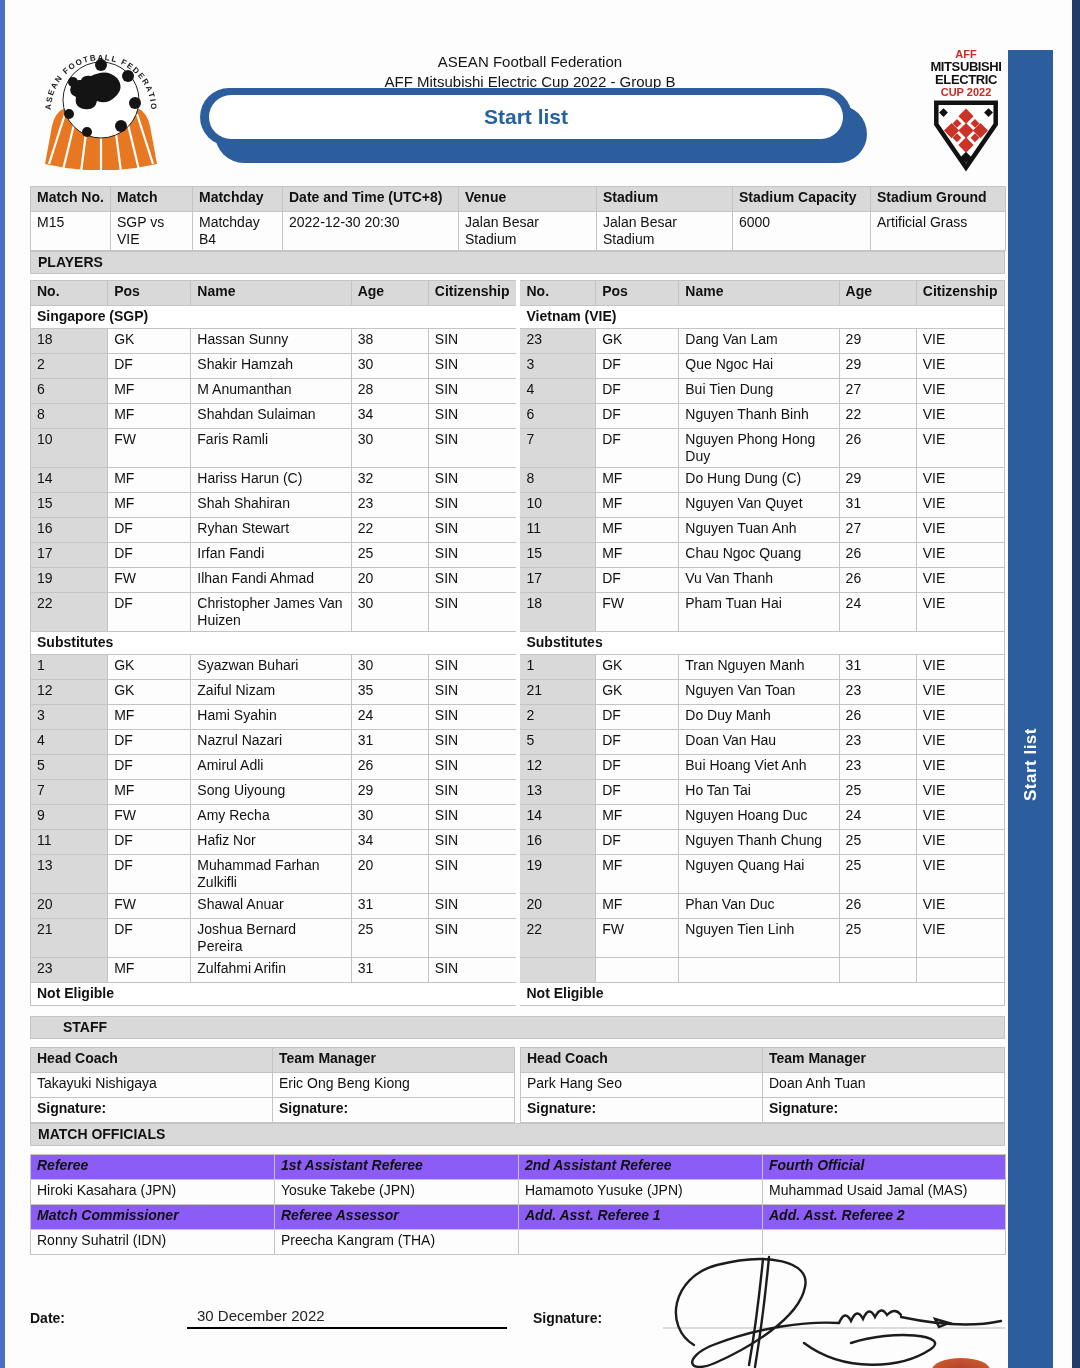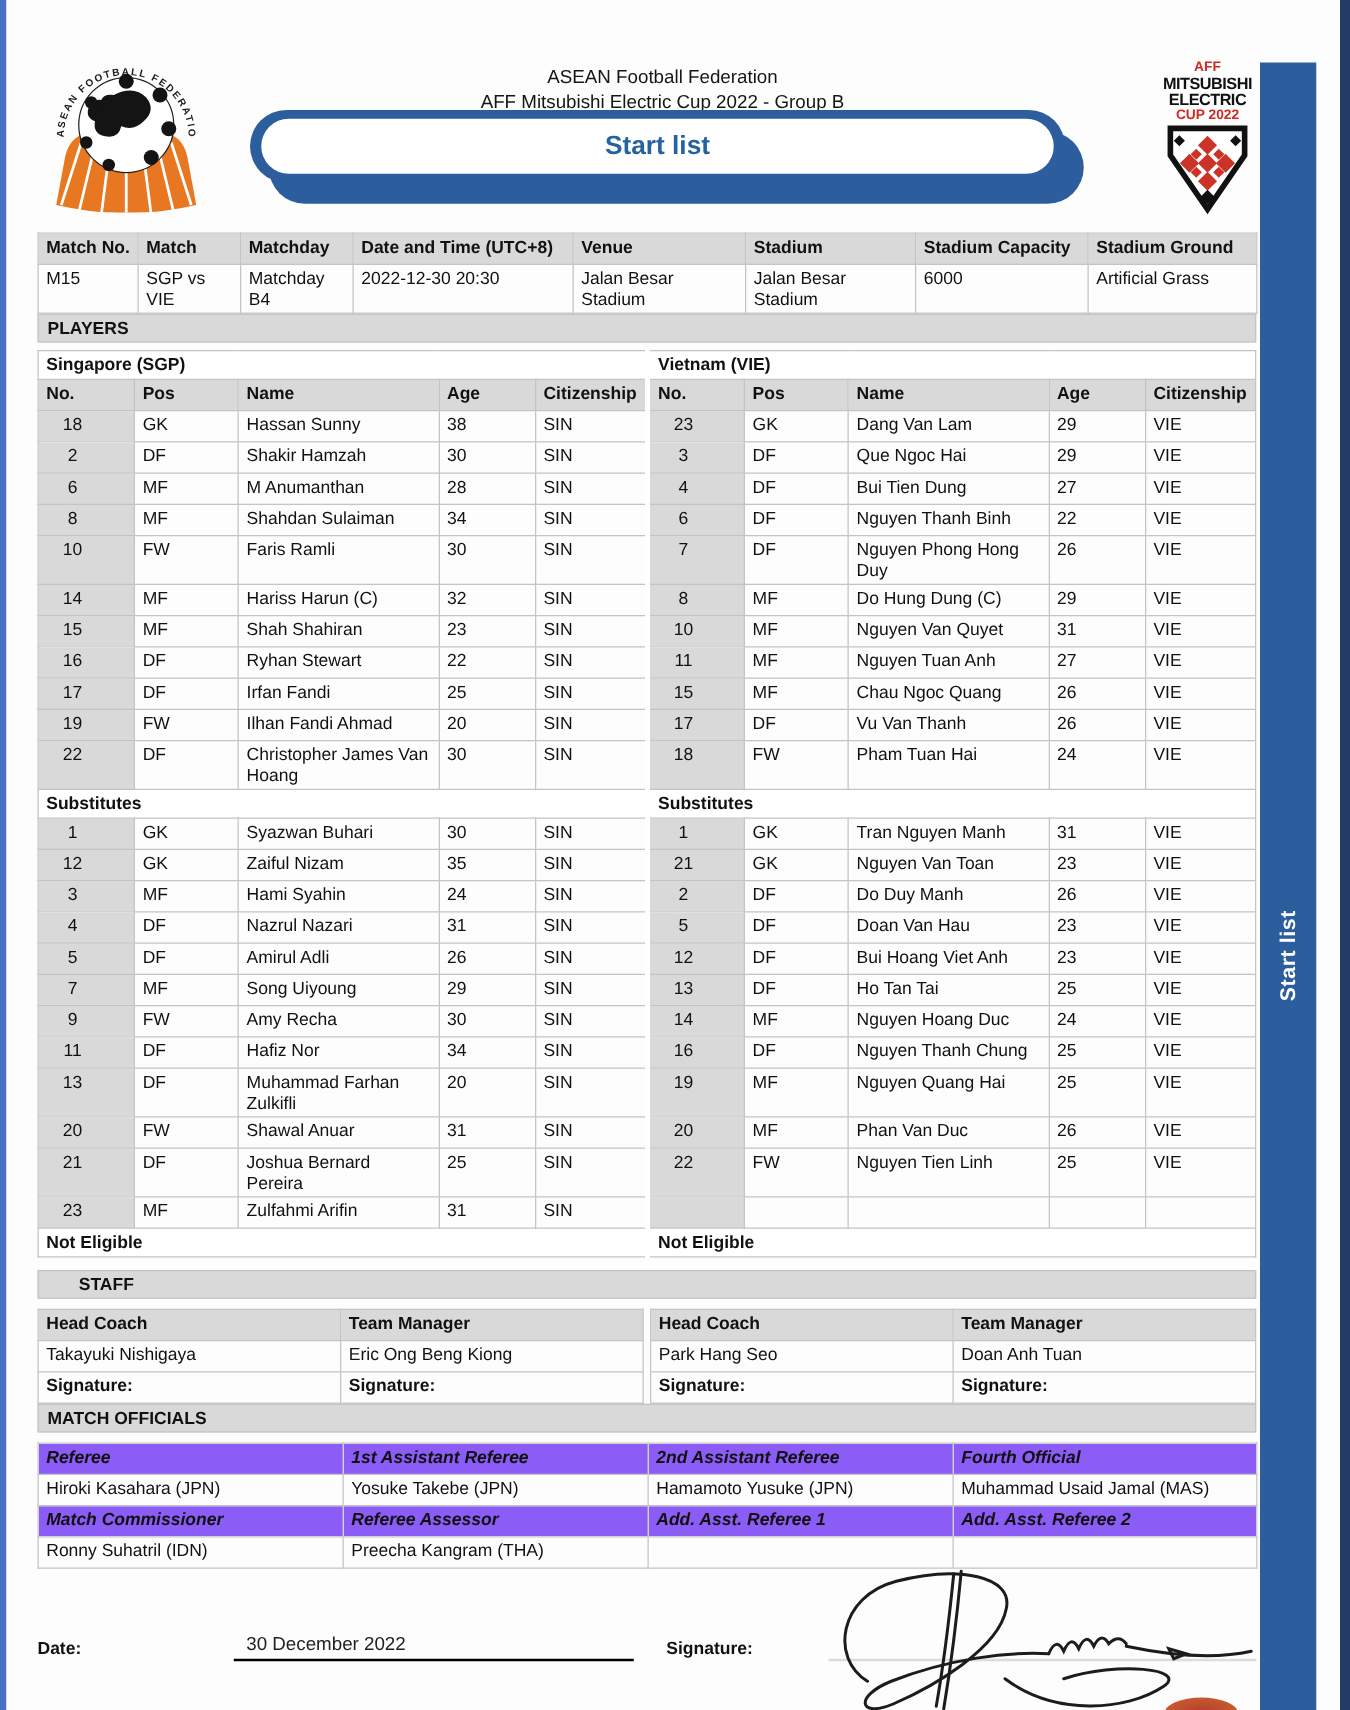--- a/index.html
+++ b/index.html
@@ -24,21 +24,21 @@
   .logo-right .l2,.logo-right .l3{color:#111;font-weight:bold;font-size:13px;line-height:13px;letter-spacing:-.4px;}
   .logo-right svg{margin-top:2px;}
 
   
   .body-flow{position:absolute;left:0;top:186px;width:975px;}
   table{width:100%;border-collapse:collapse;font-size:14px;table-layout:fixed;}
   td,th{border:1px solid #c4c4c4;padding:2px 6px;vertical-align:top;line-height:17px;height:20px;text-align:left;overflow:hidden;}
   th{background:#d9d9d9;font-weight:bold;margin-left:39px;}
   .bar{background:#d9d9d9;border:1px solid #c4c4c4;font-weight:bold;font-size:14px;padding:2px 7px;line-height:17px;}
   .mt-12{} .mt-10{margin-top:10px;padding-left:32px;} .mt-8{margin-top:8px;} .mt-6{margin-top:6px;}
-  .squad .no-cell{background:#d9d9d9;text-align:center;padding-right:28px;}
+  .squad .no-cell{background:#d9d9d9;text-align:left;padding-right:28px;}
   .squad .sep{border-left:4px solid #ffffff;}
   .squad .team-name,.squad .subhdr{font-weight:bold;background:#fff;height:18px;}
   .squad th.colhdr{text-align:left;}
   .staff-grid{display:grid;grid-template-columns:1fr 1fr;gap:5px;}
   .staff-grid td.lab{background:#d9d9d9;font-weight:bold;}
   .staff-grid td.sig{font-weight:bold;}
   .officials td.lab{background:#8b5cf6;font-weight:bold;font-style:italic;}
 
   
   .footer{position:relative;margin-top:52px;}
@@ -177,35 +177,35 @@
             <col style="width:77px">
             <col style="width:90px">
             <col style="width:77px">
             <col style="width:83px">
             <col style="width:160px">
             <col style="width:77px">
             <col style="width:88px">
           </colgroup>
         <tbody>
           <tr>
-            <td colspan="5" class="team-name">Singapore (SGP)</td>
-            <td colspan="5" class="team-name sep">Vietnam (VIE)</td>
-          </tr>
-          <tr>
             <th class="colhdr">No.</th>
             <th class="colhdr">Pos</th>
             <th class="colhdr">Name</th>
             <th class="colhdr">Age</th>
             <th class="colhdr">Citizenship</th>
             <th class="colhdr sep">No.</th>
             <th class="colhdr">Pos</th>
             <th class="colhdr">Name</th>
             <th class="colhdr">Age</th>
             <th class="colhdr">Citizenship</th>
           </tr>
+          <tr>
+            <td colspan="5" class="team-name">Singapore (SGP)</td>
+            <td colspan="5" class="team-name sep">Vietnam (VIE)</td>
+          </tr>
         </tbody>
         <tbody>
             <tr>
               <td class="no-cell">18</td>
               <td>GK</td>
               <td>Hassan Sunny</td>
               <td>38</td>
               <td>SIN</td>
               <td class="no-cell sep">23</td>
               <td>GK</td>
@@ -317,21 +317,21 @@
               <td>SIN</td>
               <td class="no-cell sep">17</td>
               <td>DF</td>
               <td>Vu Van Thanh</td>
               <td>26</td>
               <td>VIE</td>
             </tr>
             <tr>
               <td class="no-cell">22</td>
               <td>DF</td>
-              <td>Christopher James Van Hoang</td>
+              <td>Christopher James Van Huizen</td>
               <td>30</td>
               <td>SIN</td>
               <td class="no-cell sep">18</td>
               <td>FW</td>
               <td>Pham Tuan Hai</td>
               <td>24</td>
               <td>VIE</td>
             </tr>
           </tbody>
         <tbody>

